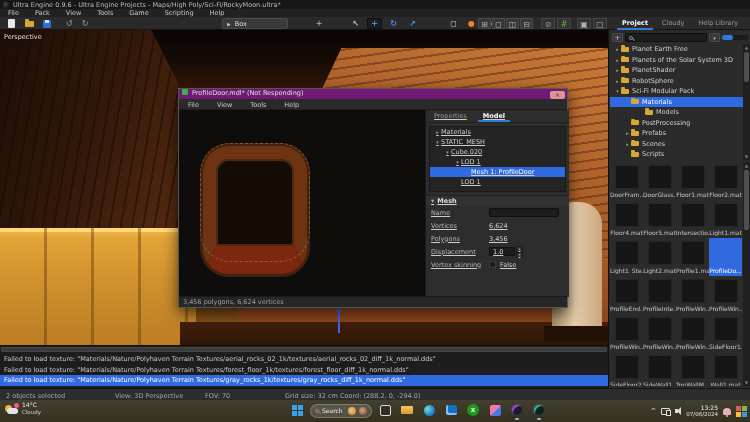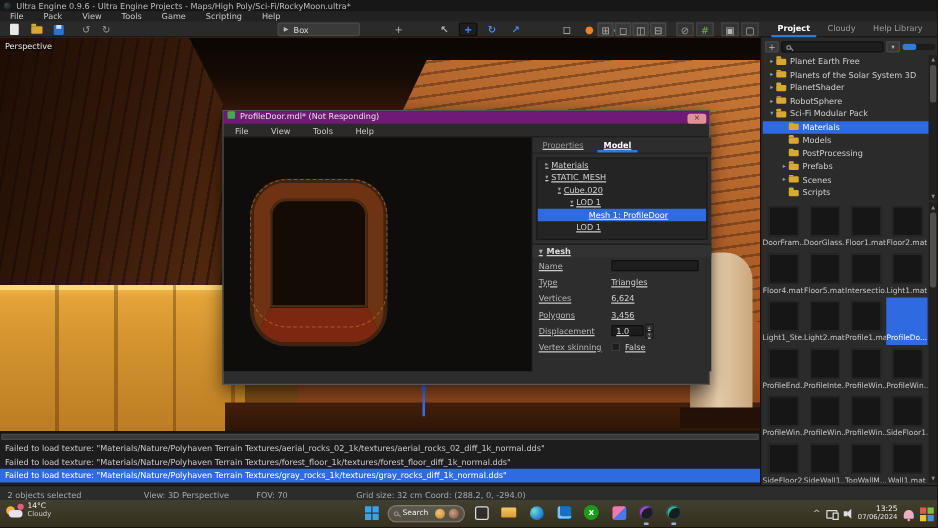--- a/index.html
+++ b/index.html
@@ -329,26 +329,20 @@
           <div id="mesh-section">
             <div id="mesh-header"><span class="arr">▾</span><span>Mesh</span></div>
             <div id="mesh-rows">
                 <div class="mesh-row">
                   <span class="mlabel">Name</span>
                   <span class="mctrl">
                     <span class="fld input"></span>
                   </span>
                 </div>
                 <div class="mesh-row">
-                  <span class="mlabel">Type</span>
-                  <span class="mctrl">
-                    <span class="val">Triangles</span>
-                  </span>
-                </div>
-                <div class="mesh-row">
                   <span class="mlabel">Vertices</span>
                   <span class="mctrl">
                     <span class="val">6,624</span>
                   </span>
                 </div>
                 <div class="mesh-row">
                   <span class="mlabel">Polygons</span>
                   <span class="mctrl">
                     <span class="val">3,456</span>
                   </span>
@@ -367,20 +361,21 @@
                   <span class="mlabel">Vertex skinning</span>
                   <span class="mctrl">
                     <span class="cb"></span>
                     <span class="val">False</span>
                   </span>
                 </div>
               </div>
           </div>
         </div>
       </div>
+      <div id="dlg-status">3,456 polygons, 6,624 vertices</div>
     </div>
   </div>
 
   <div id="rightpanel">
     <div id="rp-searchrow">
       <span id="rp-add">+</span>
       <span id="rp-search">
           <span class="mag"></span>
         </span>
       <span id="rp-dd">▾</span>
@@ -412,21 +407,21 @@
         <div class="tree-row" style="padding-left:4px">
           <span class="tw">▾</span>
           <span class="mini-folder"></span>
           <span class="tree-label">Sci-Fi Modular Pack</span>
         </div>
         <div class="tree-row selected" style="padding-left:14px">
           <span class="tw"></span>
           <span class="mini-folder"></span>
           <span class="tree-label">Materials</span>
         </div>
-        <div class="tree-row" style="padding-left:14px">
+        <div class="tree-row" style="padding-left:28px">
           <span class="tw"></span>
           <span class="mini-folder"></span>
           <span class="tree-label">Models</span>
         </div>
         <div class="tree-row" style="padding-left:14px">
           <span class="tw"></span>
           <span class="mini-folder"></span>
           <span class="tree-label">PostProcessing</span>
         </div>
         <div class="tree-row" style="padding-left:14px">

